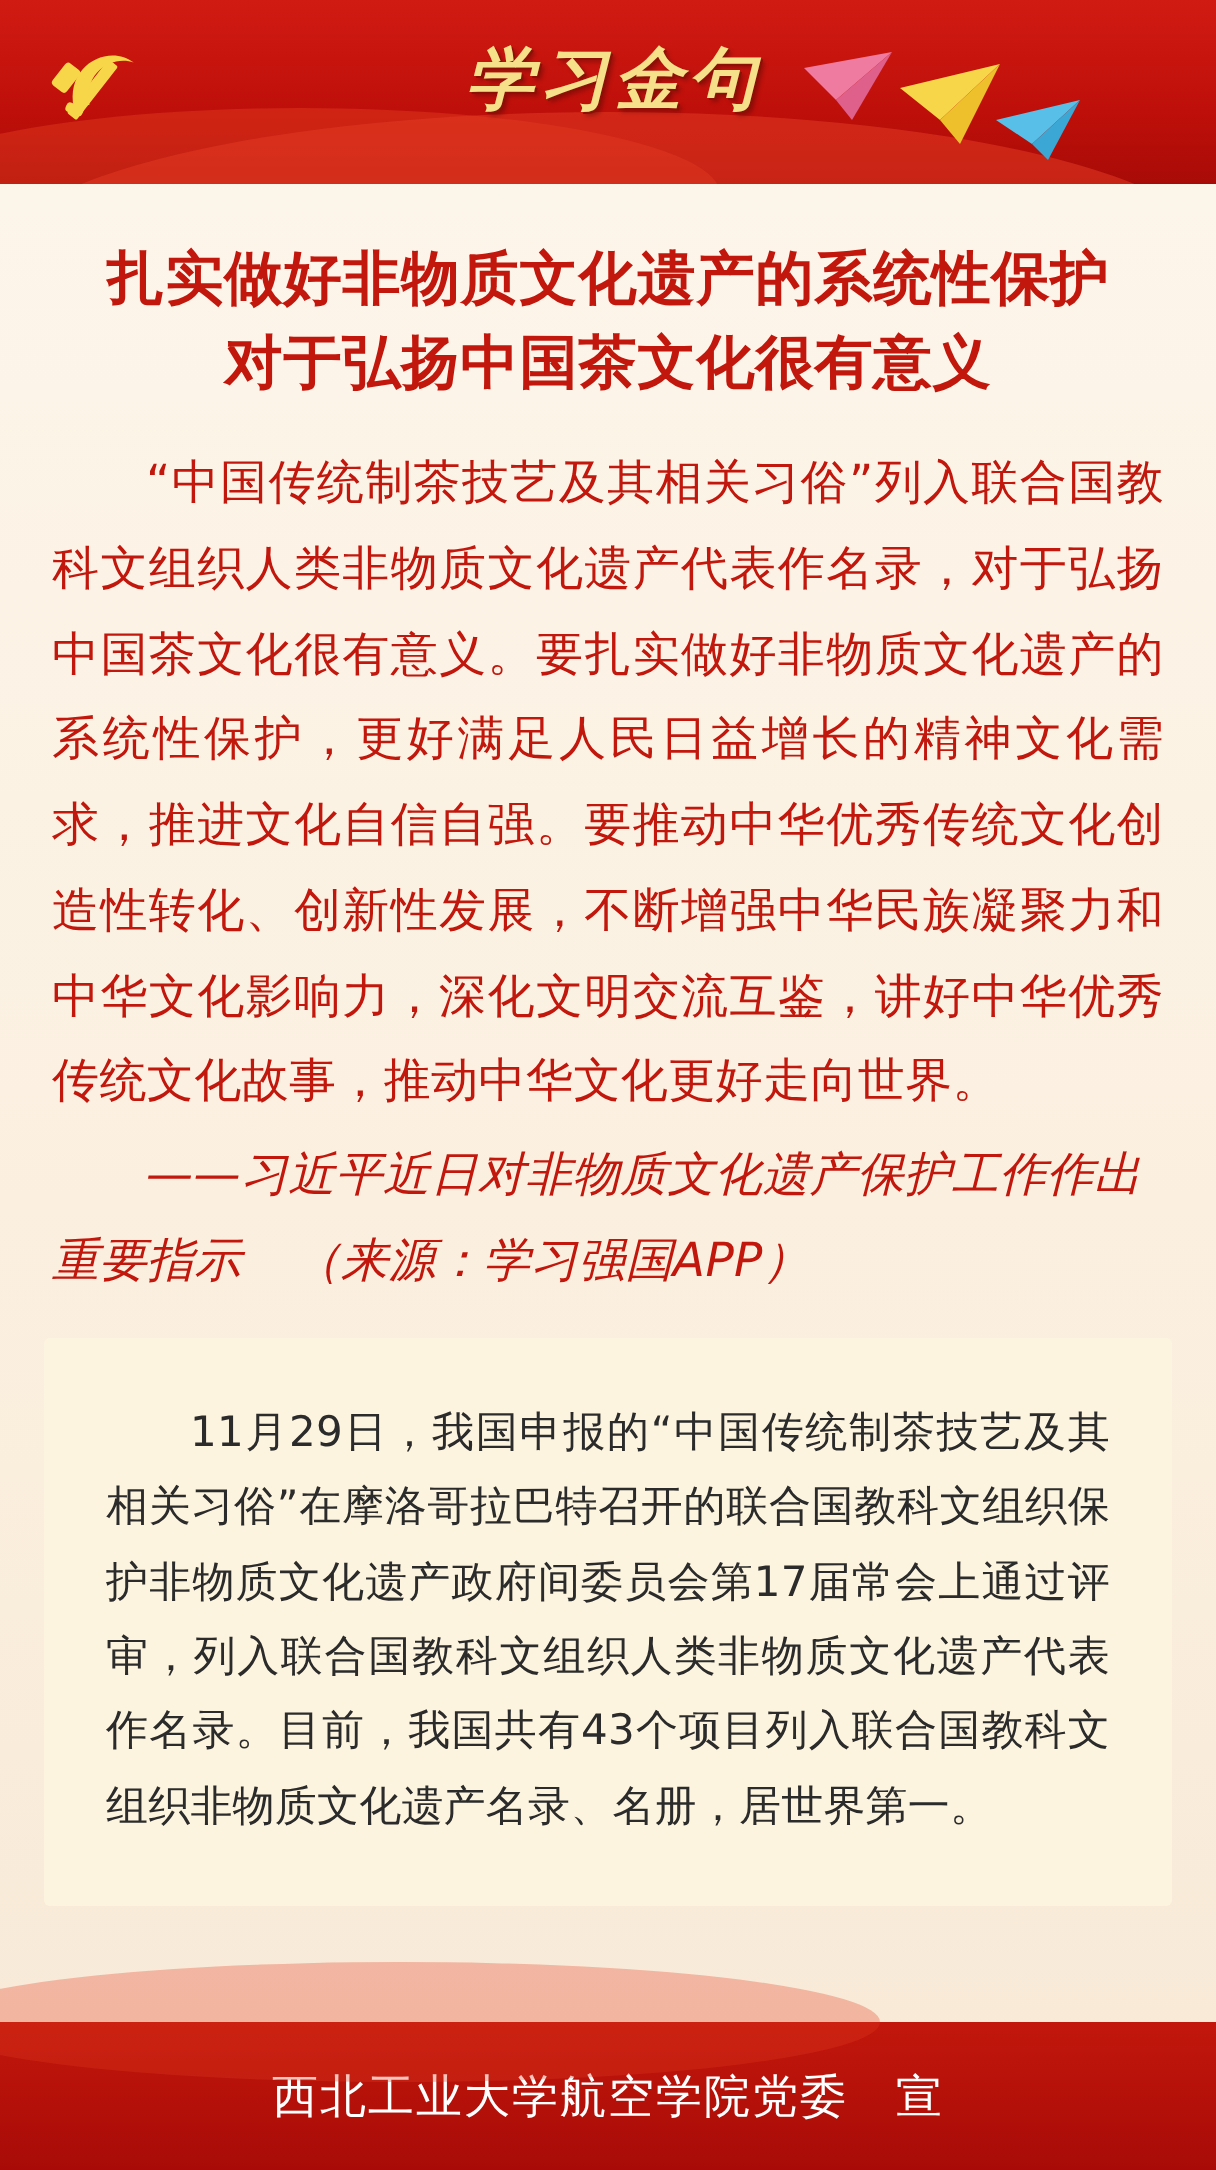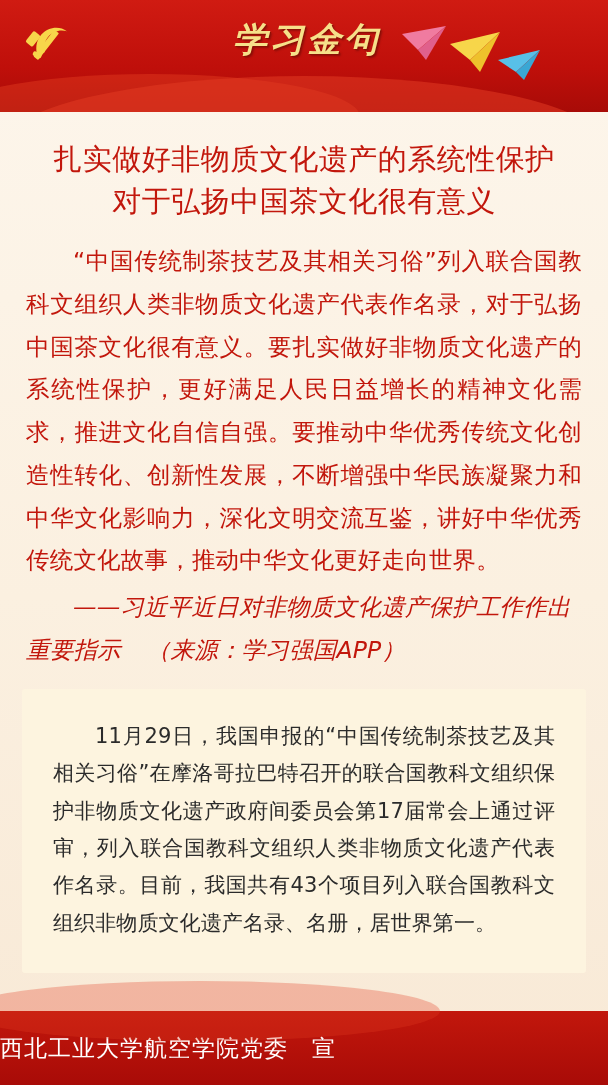--- a/index.html
+++ b/index.html
@@ -19,21 +19,21 @@
     height: 1085px;
     background: linear-gradient(180deg, #fdf6ec 0%, #fbf0e0 55%, #f8e9d6 100%);
     overflow: hidden;
     box-sizing: border-box;
   }
 
   
   .header {
     position: relative;
     width: 608px;
-    height: 112px;
+    height: 92px;
     background: linear-gradient(180deg, #d01b12 0%, #bf0f0a 60%, #a80b07 100%);
     overflow: hidden;
   }
   .header-swoosh {
     position: absolute;
     left: 0;
     bottom: -36px;
     width: 608px;
     height: 72px;
     background: #e23a22;
@@ -80,21 +80,21 @@
   }
 
   .planes { position: absolute; right: 58px; top: 20px; width: 150px; height: 60px; }
 
   
   .headline {
     margin: 26px 22px 0 22px;
     text-align: center;
     color: #c2170c;
     font-family: "DejaVu Sans", sans-serif;
-    font-weight: normal;
+    font-weight: bold;
     font-size: 29px;
     line-height: 1.45;
     letter-spacing: 0.5px;
   }
   .headline .l2 { display: block; }
 
   
   .quote {
     margin: 18px 26px 0 26px;
     color: #c2170c;
@@ -139,21 +139,21 @@
   
   .footer {
     position: absolute;
     left: 0;
     bottom: 0;
     width: 608px;
     height: 74px;
     background: linear-gradient(180deg, #c2170c 0%, #a80b07 100%);
     display: flex;
     align-items: center;
-    justify-content: flex-start;
+    justify-content: center;
   }
   .footer-text {
     color: #ffffff;
     font-family: "DejaVu Sans", sans-serif;
     font-size: 23px;
     letter-spacing: 1px;
   }
   .footer-swoosh {
     position: absolute;
     left: -40px;

